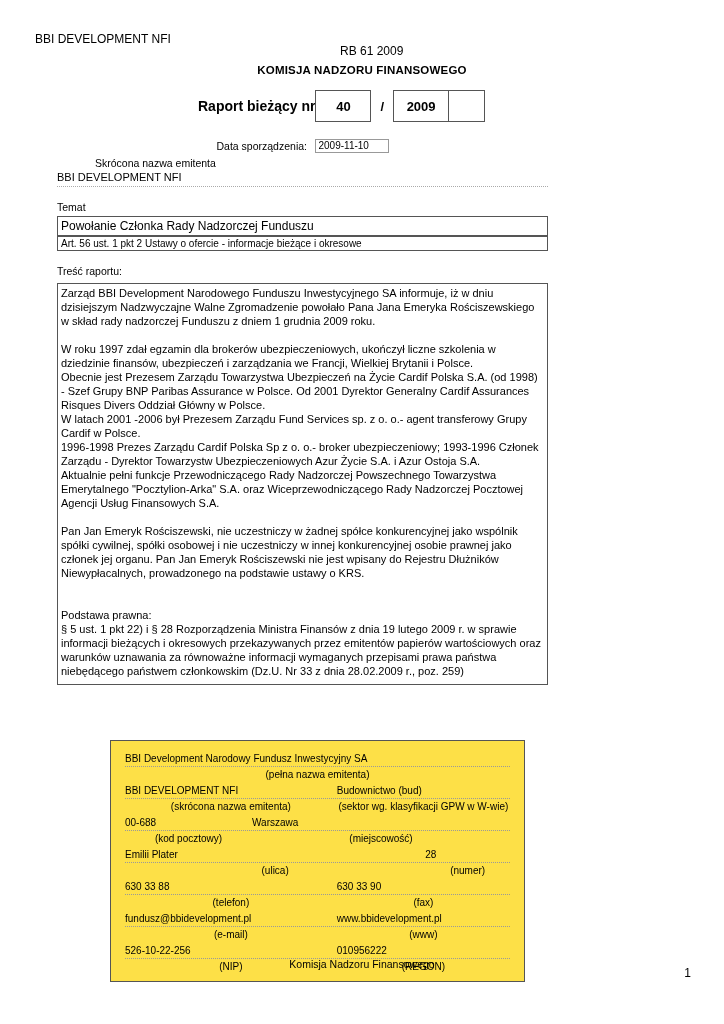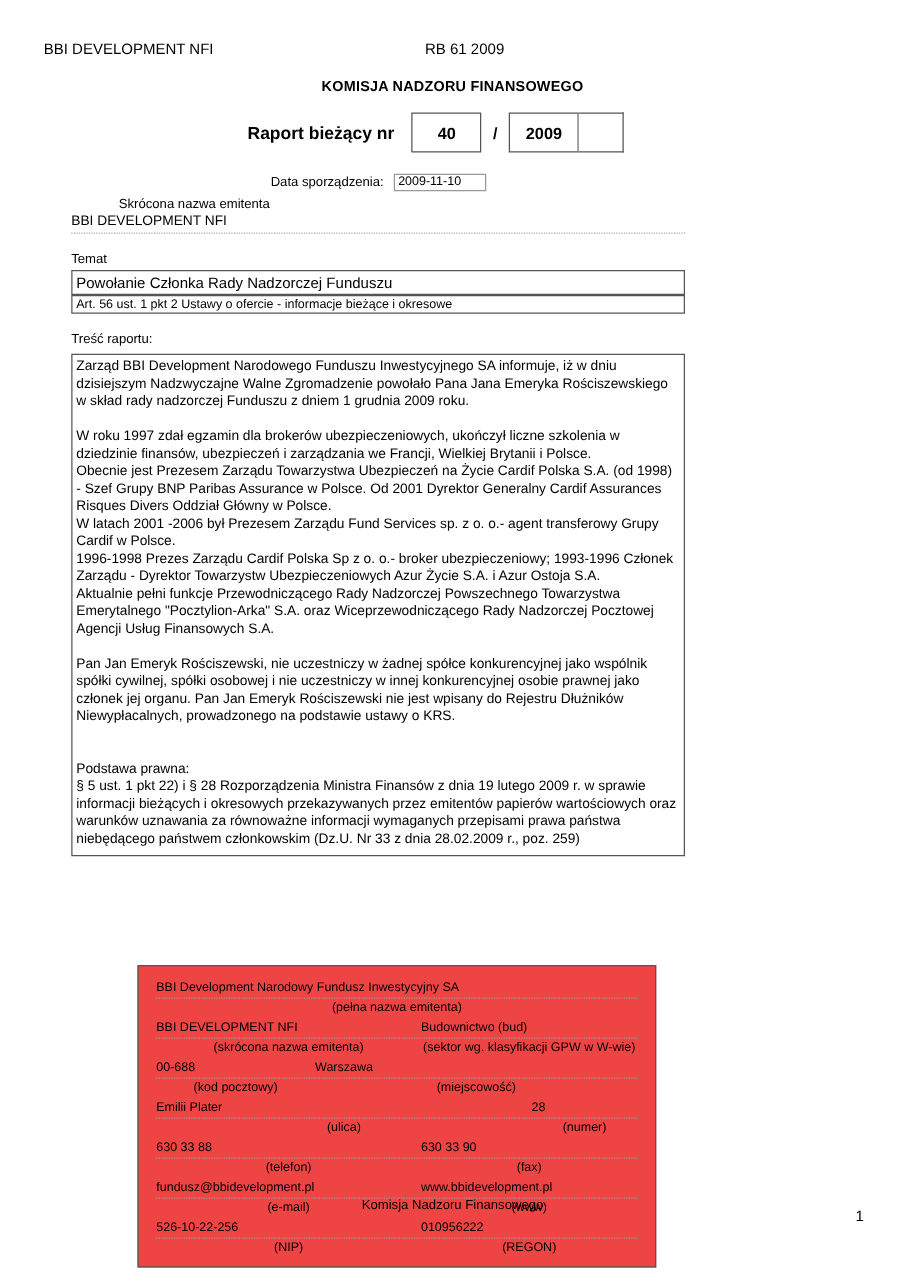--- a/index.html
+++ b/index.html
@@ -9,30 +9,30 @@
     width: 724px;
     height: 1024px;
     background: #ffffff;
     color: #000;
     font-family: "Liberation Sans", sans-serif;
     overflow: hidden;
   }
 
   
   .top-row { position: absolute; top: 32px; left: 35px; right: 35px; font-size: 12px; }
-  .top-row .hdr-right { position: absolute; left: 305px; top: 0; }
+  .top-row .hdr-right { position: absolute; left: 305px; top: 12px; }
 
   .commission-title {
     position: absolute; top: 64px; left: 0; width: 100%;
     text-align: center; font-weight: bold; font-size: 11.5px; letter-spacing: .2px;
   }
 
   
   .report-row { position: absolute; top: 90px; left: 198px; display: flex; align-items: center; }
-  .report-label { font-weight: bold; font-size: 14px; margin-right: 14px; }
+  .report-label { font-weight: bold; font-size: 14px; }
   .num-box {
     border: 1px solid #555; width: 56px; height: 32px;
     display: flex; align-items: center; justify-content: center;
     font-weight: bold; font-size: 13px; background: #fff;
   }
   .slash { font-weight: bold; font-size: 13px; margin: 0 9px; }
   .num-box.extra { width: 36px; border-left: none; font-weight: normal; }
   .num-box.year { margin-right: 0; }
 
   
@@ -58,21 +58,21 @@
   .content-label { margin-top: 14px; margin-bottom: 6px; }
   .content-box {
     border: 1px solid #555; width: 100%; min-height: 402px;
     padding: 2px 4px 6px 3px; font-size: 11px; line-height: 14px;
   }
   .content-line { min-height: 14px; }
 
   
   .issuer-box {
     position: absolute; top: 740px; left: 110px; width: 415px;
-    border: 1px solid #555; padding: 10px 14px 6px; font-size: 10px; background: #ef4444; margin-top: 32px;
+    border: 1px solid #555; padding: 10px 14px 6px; font-size: 10px; background: #fde047;
   }
   .irow { display: flex; border-bottom: 1px dotted #999; padding: 2px 0 2px; min-height: 14px; }
   .icaprow { display: flex; padding: 2px 0 3px; min-height: 12px; }
   .icap { text-align: center; font-size: 10px; }
   .w100 { width: 100%; }
   .col-l { width: 55%; }
   .col-r { width: 45%; }
   .col-l-narrow { width: 33%; }
   .col-r-wide { width: 67%; }
   .col-l-wide { width: 78%; }

